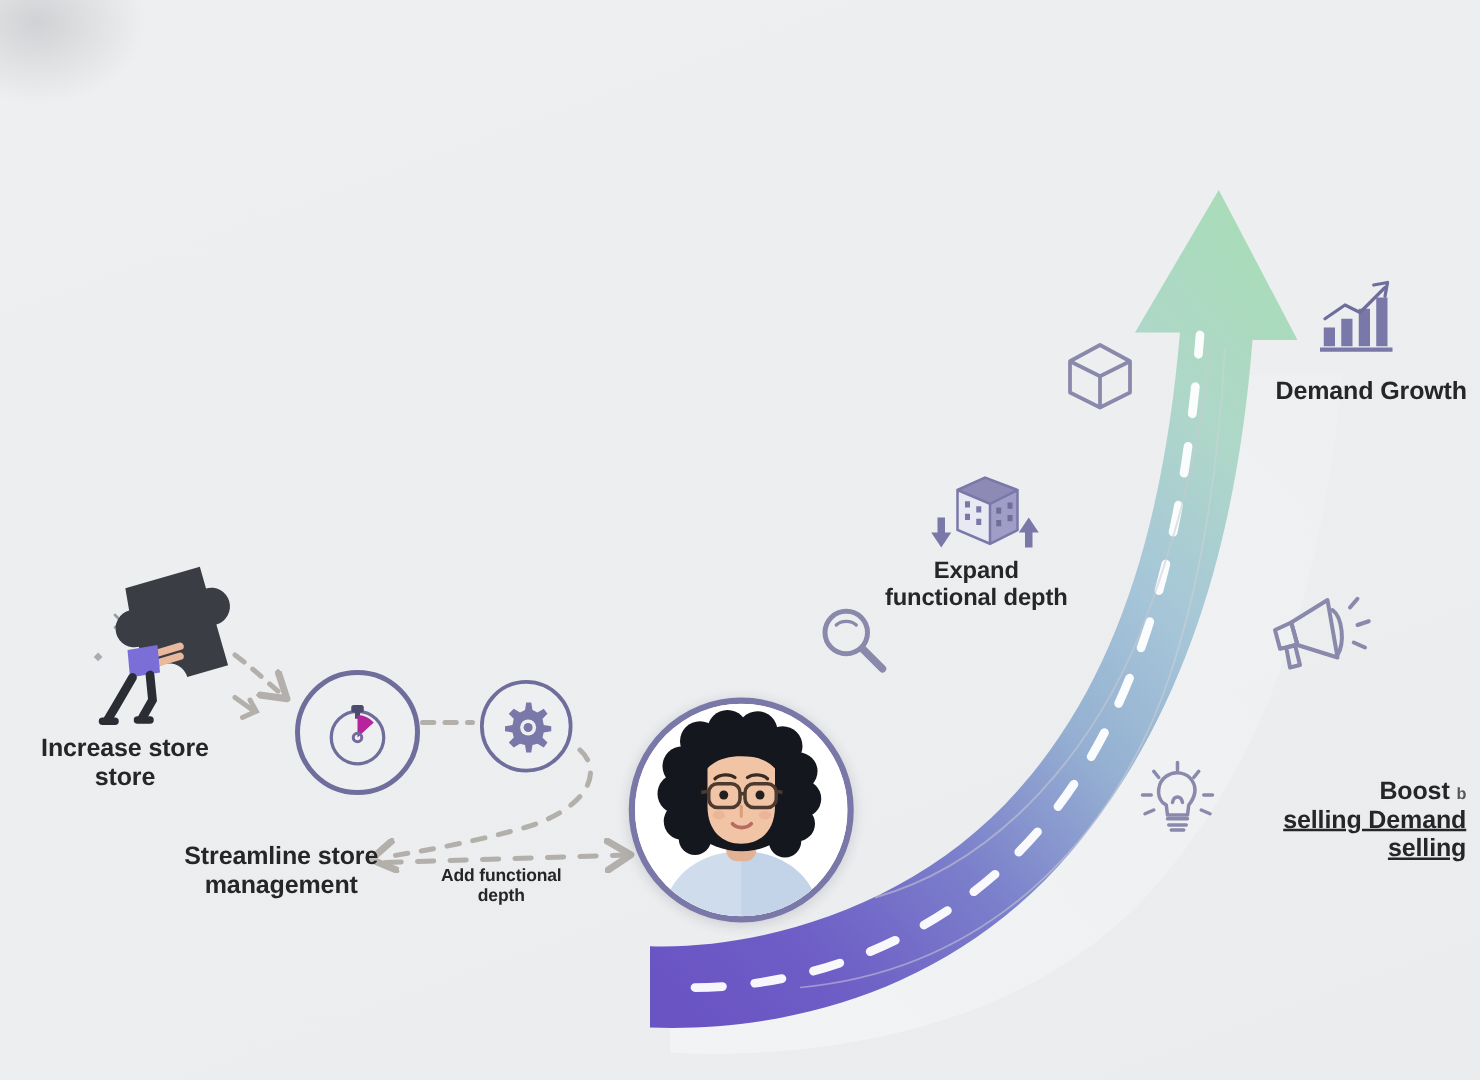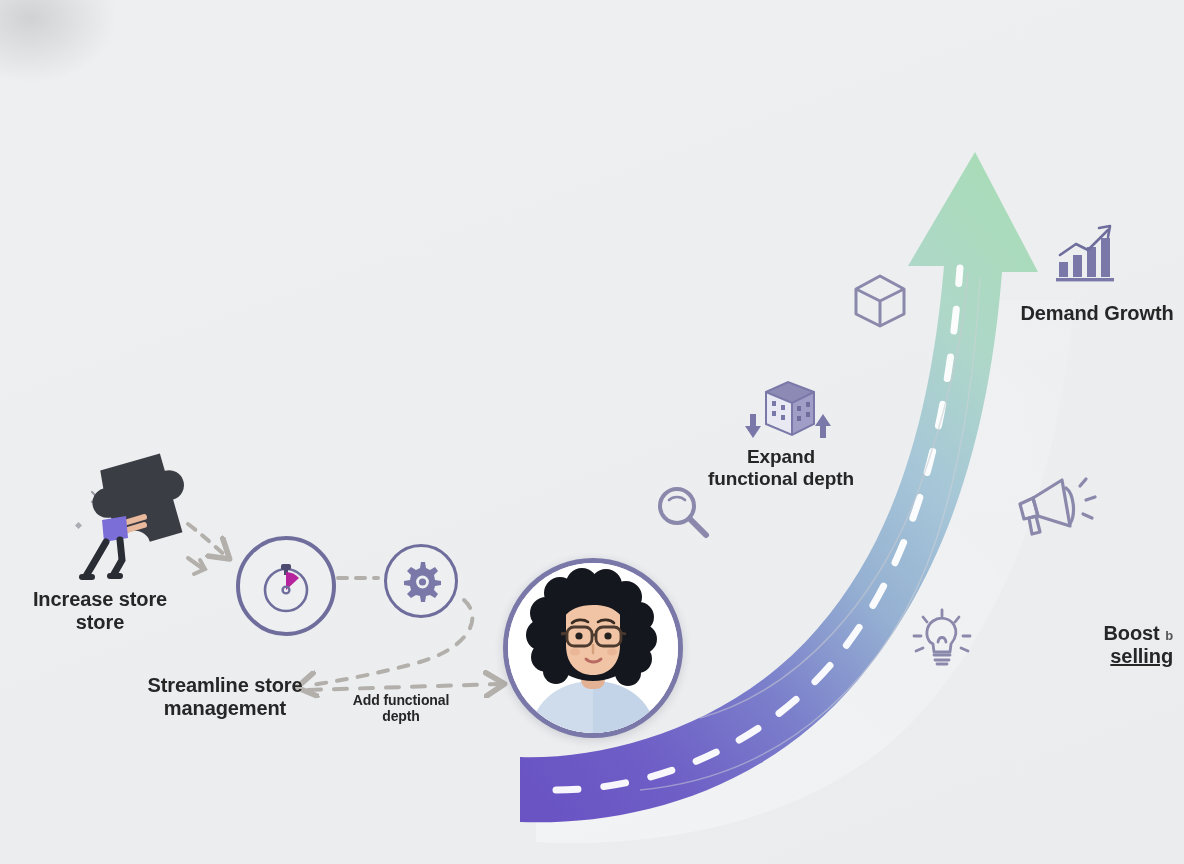--- a/index.html
+++ b/index.html
@@ -392,16 +392,17 @@
         <path d="M 56 45 L 49 42"></path>
       </g>
     </svg>
   </div>
 
   <div class="label l" style="left:958px; top:622px; width:215px; font-size:20px;">
     <div style="position:relative; display:inline-block;">
       <span>Boost</span>
       <span style="font-size:13px; opacity:0.75;">b</span>
     </div>
+    <div>selling Demand</div>
     <div>selling</div>
   </div>
 
 </div>
 
 </body></html>

